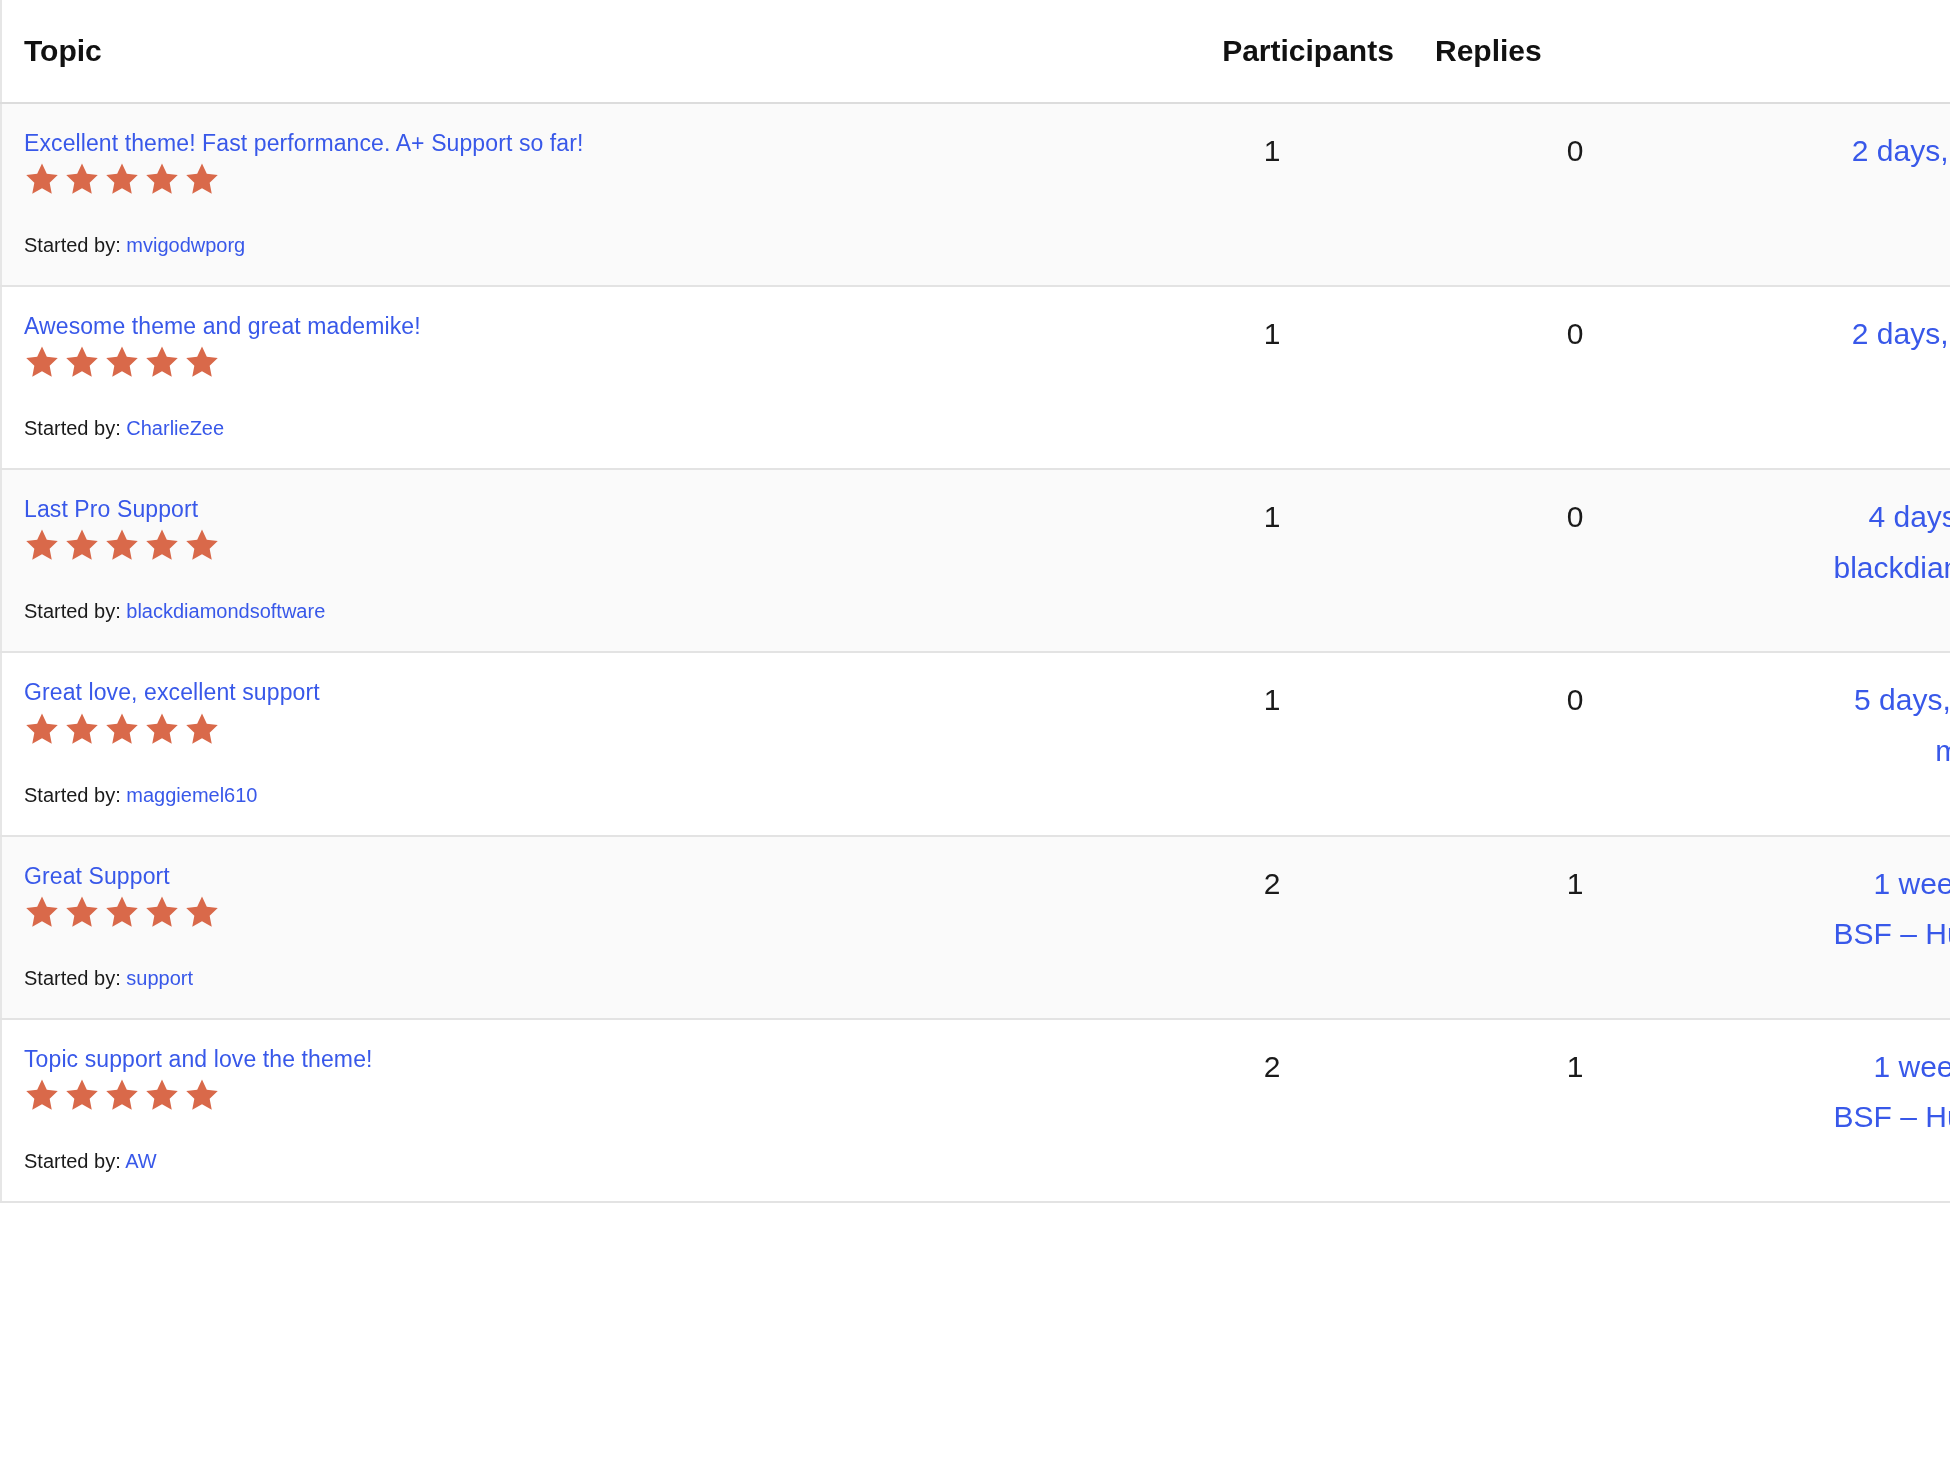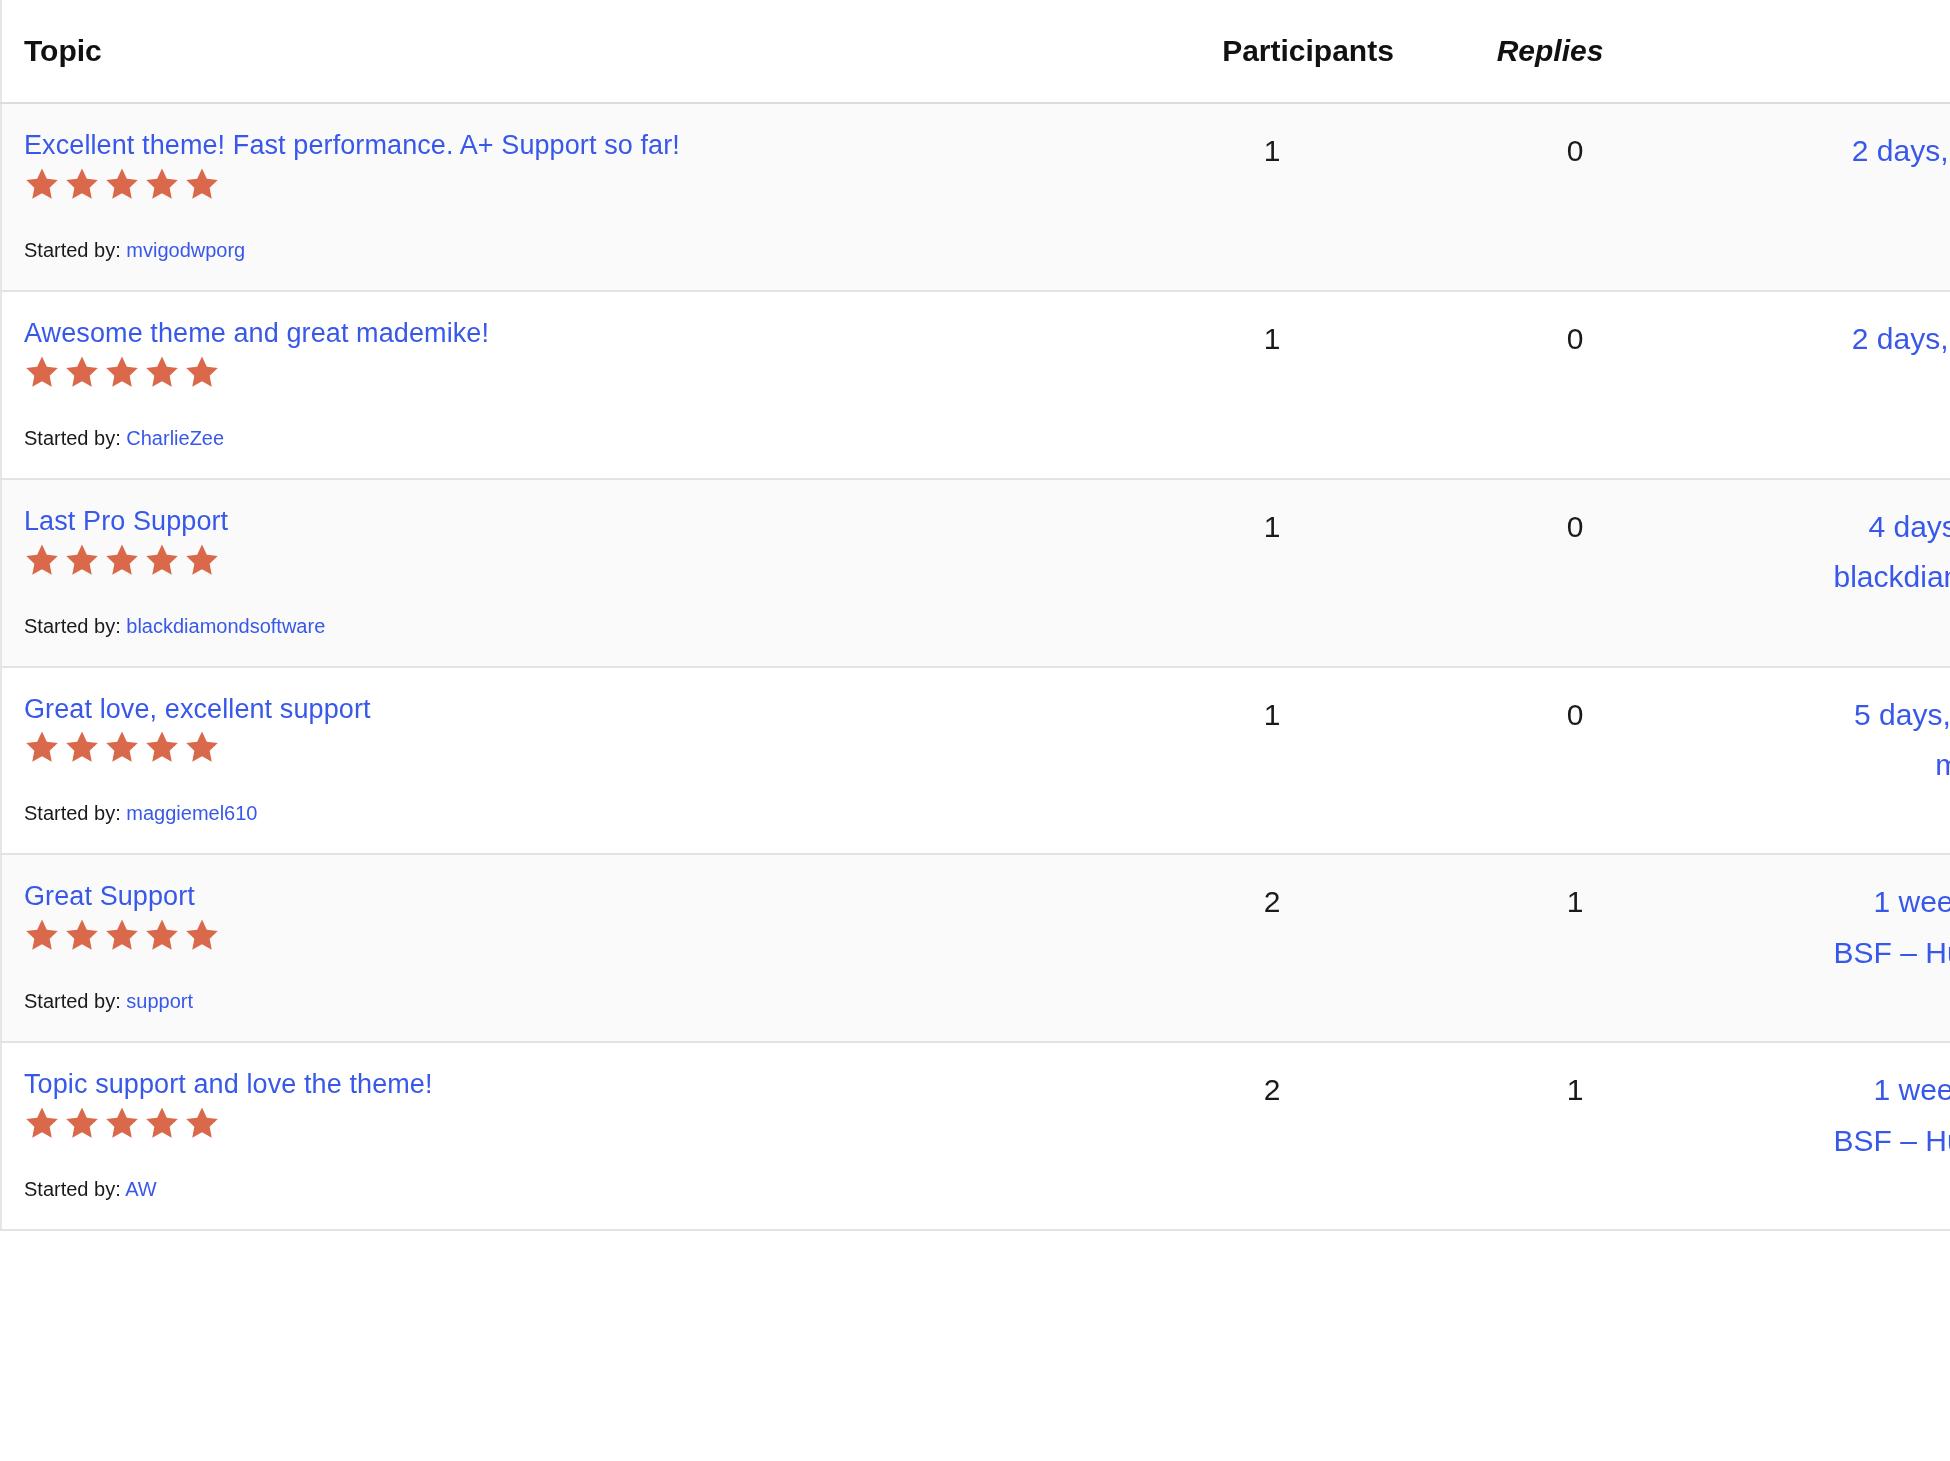--- a/index.html
+++ b/index.html
@@ -31,41 +31,41 @@
   .head-row th {
     font-size: 30px;
     font-weight: bold;
     color: #111111;
     padding: 12px;
     height: 78px;
     vertical-align: middle;
   }
   th.col-topic        { text-align: left;  padding-left: 22px; width: 1145px; }
   th.col-participants { text-align: center; width: 230px; padding-right: 0px; }
-  th.col-replies      { text-align: center; width: 230px; padding-right: 110px; font-style: italic; }
+  th.col-replies      { text-align: left; width: 230px; padding-right: 110px; }
   th.col-lastpost     { text-align: right; width: 345px; padding-right: 20px; }
 
   
   tbody tr {
     border-bottom: 2px solid #e3e3e3;
   }
   tbody tr.alt  { background: #fafafa; }
   tbody tr.plain{ background: #ffffff; }
 
   tbody td {
     padding: 0;
     vertical-align: top;
   }
 
   .topic-cell {
     padding: 26px 22px 28px 22px;
   }
   .topic-link {
     display: block;
-    font-size: 27px;
+    font-size: 23px;
     line-height: 1.18;
     color: #3858e9;
     text-decoration: none;
     letter-spacing: 0.1px;
   }
   .stars {
     margin-top: 4px;
     line-height: 1;
     white-space: nowrap;
   }

